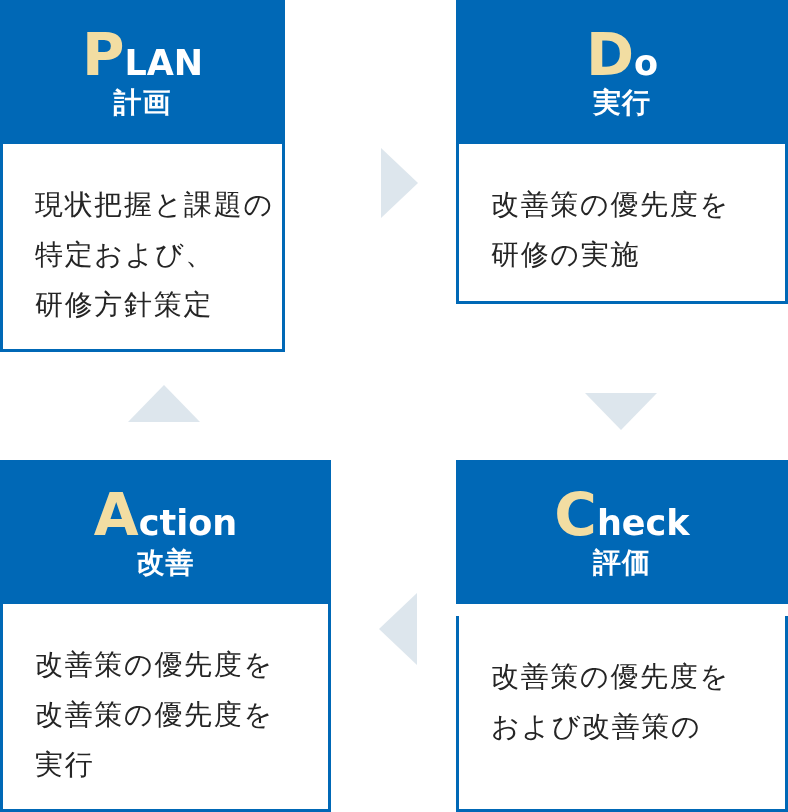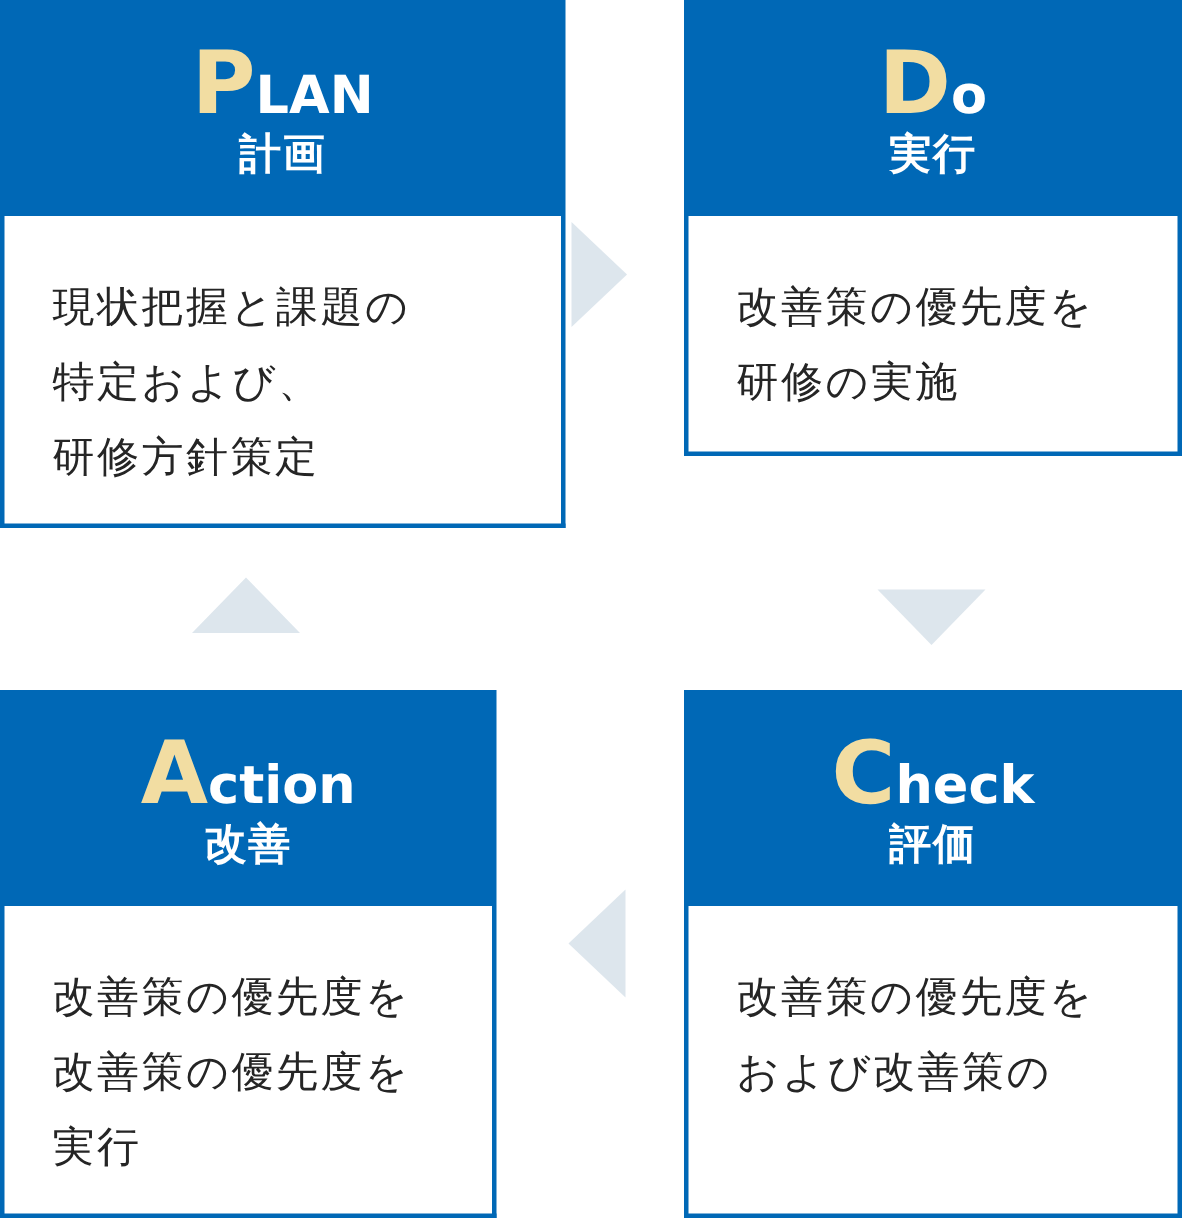--- a/index.html
+++ b/index.html
@@ -10,24 +10,24 @@
   }
   html,body{margin:0;padding:0;background:#ffffff;}
   body{font-family:"DejaVu Sans","Liberation Sans",sans-serif;}
   .stage{
     position:relative;
     width:788px;height:812px;
     background:#ffffff;
     overflow:hidden;
   }
   .card{position:absolute;display:flex;flex-direction:column;}
-  .card-plan  {left:0;   top:0;   width:377px;height:352px;}
+  .card-plan  {left:0;   top:0;   width:285px;height:352px;}
   .card-do    {left:456px;top:0;  width:332px;height:304px;}
   .card-action{left:0;   top:460px;width:331px;height:352px;justify-content:flex-end;}
-  .card-check {left:456px;top:460px;width:332px;height:352px;}
+  .card-check {left:456px;top:460px;width:332px;height:352px;gap:12px;}
 
   .card-header{
     height:144px;
     background:var(--blue);
     display:flex;flex-direction:column;
     align-items:center;justify-content:center;
     gap:4px;
     flex:0 0 auto;
   }
   .title-line{

